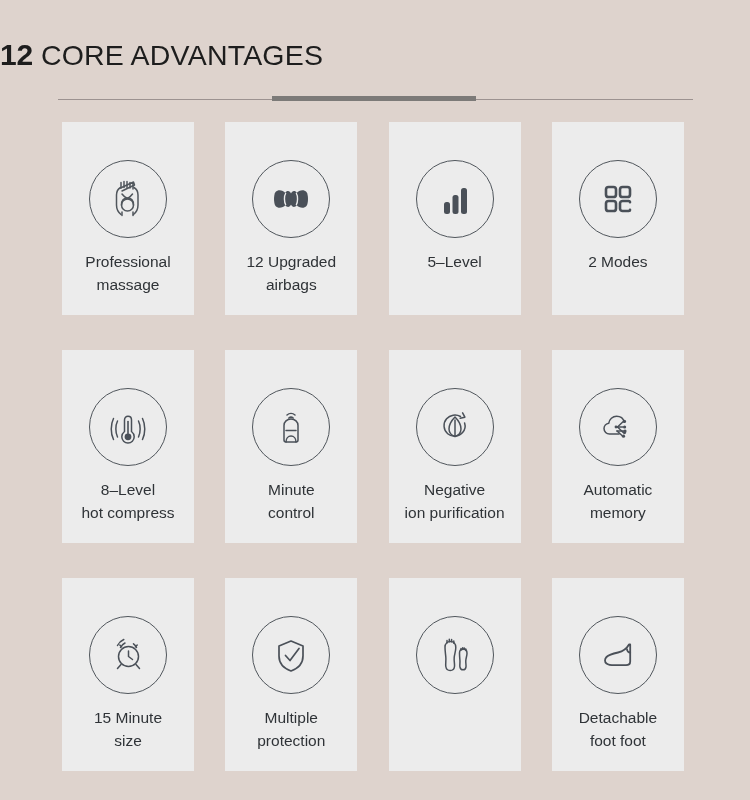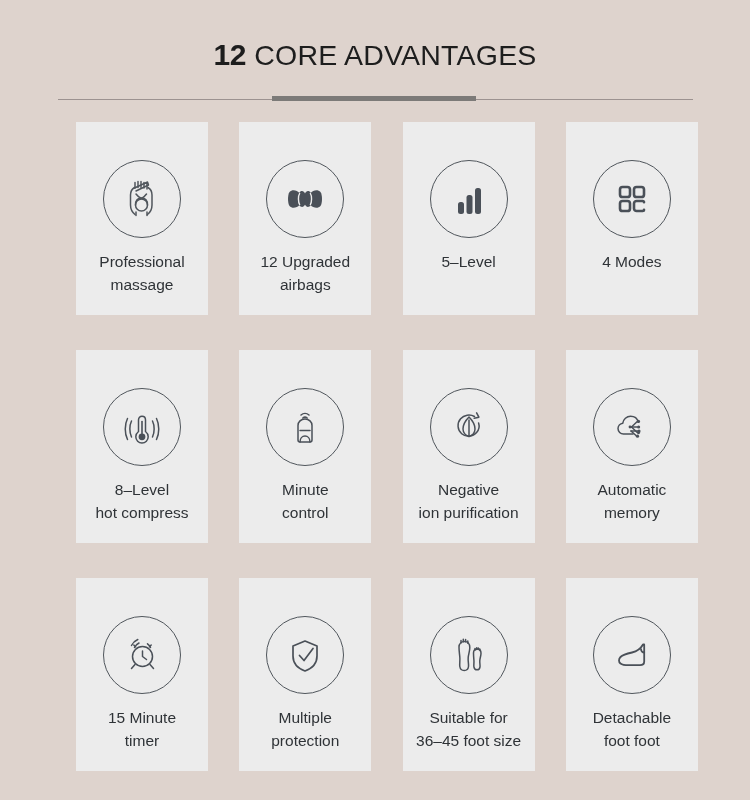--- a/index.html
+++ b/index.html
@@ -26,21 +26,20 @@
     left: 0;
     top: 0;
     width: 750px;
     height: 112px;
   }
   .title {
     position: absolute;
     left: 0;
     top: 38px;
     width: 750px;
-    text-align: center;
     font-size: 29px;
     letter-spacing: 0.2px;
     color: #1d1d1d;
     white-space: nowrap;
   }
   .title .num {
     font-weight: bold;
     font-size: 30px;
     letter-spacing: -0.3px;
   }
@@ -68,21 +67,21 @@
     left: 214px;
     top: 0px;
     width: 204px;
     height: 5px;
     background: #7c7a78;
   }
 
   
   .grid {
     position: absolute;
-    left: 76px;
+    left: 62px;
     top: 122px;
     width: 622px;
     display: grid;
     grid-template-columns: repeat(4, 132px);
     grid-column-gap: 31.3px;
     grid-row-gap: 35px;
   }
   .card {
     width: 132px;
     height: 193px;
@@ -206,21 +205,21 @@
         <div class="icon-circle">
           <svg width="50" height="50" viewBox="0 0 50 50" fill="none" stroke="#4a5058" stroke-width="2.6" stroke-linecap="round" stroke-linejoin="round">
             <rect x="13" y="13" width="10" height="10" rx="2.6"></rect>
             <rect x="27" y="13" width="10" height="10" rx="2.6"></rect>
             <rect x="13" y="27" width="10" height="10" rx="2.6"></rect>
             <path d="M37 28.2 C37 27.4 36.4 27 35.6 27 L29.6 27 C28.2 27 27 28.2 27 29.6 L27 34.4 C27 35.8 28.2 37 29.6 37 L35.6 37 C36.4 37 37 36.6 37 35.8"></path>
           </svg>
         </div>
       </div>
       <div class="label">
-        <span>4 Modes</span>
+        <span>2 Modes</span>
         <span class="l2"></span>
       </div>
     </div>
 
     <div class="card">
       <div class="icon-wrap">
         <div class="icon-circle">
           <svg width="50" height="50" viewBox="0 0 50 50" fill="none" stroke="#4a5058" stroke-width="1.5" stroke-linecap="round">
             <path d="M21.5 18 C21.5 15.8 23 14.3 25 14.3 C27 14.3 28.5 15.8 28.5 18 L28.5 29.5 C30.2 30.8 31.2 32.7 31.2 34.8 C31.2 38.2 28.4 41 25 41 C21.6 41 18.8 38.2 18.8 34.8 C18.8 32.7 19.8 30.8 21.5 29.5 Z"></path>
             <circle cx="25" cy="34.8" r="3.4" fill="#4a5058" stroke="none"></circle>
@@ -309,21 +308,21 @@
             <path d="M17.5 17.5 C18.5 15.5 20 14 22 13"></path>
             <path d="M14.5 15.5 C15.8 12.8 18 10.7 20.8 9.5"></path>
             <path d="M33.5 17.5 C32.8 16 31.8 14.8 30.5 13.8"></path>
             <path d="M18.5 16.8 L16.8 15"></path>
             <path d="M32.5 16.8 L34.2 15"></path>
           </svg>
         </div>
       </div>
       <div class="label">
         <span>15 Minute</span>
-        <span class="l2">timer</span>
+        <span class="l2">size</span>
       </div>
     </div>
 
     <div class="card">
       <div class="icon-wrap">
         <div class="icon-circle">
           <svg width="50" height="50" viewBox="0 0 50 50" fill="none" stroke="#4a5058" stroke-width="1.7" stroke-linecap="round" stroke-linejoin="round">
             <path d="M25 11 L37 16 L37 26 C37 33.5 31.8 38.5 25 41 C18.2 38.5 13 33.5 13 26 L13 16 Z"></path>
             <path d="M19.5 25.5 L24 30.5 L33 18.5"></path>
           </svg>
@@ -339,24 +338,20 @@
       <div class="icon-wrap">
         <div class="icon-circle">
           <svg width="50" height="50" viewBox="0 0 50 50" fill="none" stroke="#4a5058" stroke-width="1.5" stroke-linecap="round" stroke-linejoin="round">
             <path d="M15 17 C15 13.5 17.5 11.5 20.5 11.5 C23.5 11.5 25.8 13.8 25.8 17.5 C25.8 21 24.5 24 24.2 27.5 C23.9 31 24.8 34 24.5 36.5 C24.2 39 22.5 40.5 20.2 40.5 C17.8 40.5 16.2 39 15.8 36.5 C15.4 33.5 16.2 30.5 15.8 27 C15.5 23.5 15 20.5 15 17 Z"></path>
             <path d="M17 13 L17 10.5 M19.3 11.8 L19.3 9.3 M21.6 11.8 L21.6 9.5 M23.8 13.2 L23.8 11"></path>
             <path d="M29.5 23 C29.5 20.5 31.2 19 33.3 19 C35.4 19 37 20.6 37 23.2 C37 25.8 36 28 35.8 30.5 C35.6 33 36.2 35 36 36.8 C35.8 38.6 34.6 39.8 33 39.8 C31.3 39.8 30.2 38.6 29.9 36.8 C29.6 34.7 30.2 32.5 29.9 30 C29.7 27.5 29.5 25.4 29.5 23 Z"></path>
             <path d="M31 20.3 L31 18.5 M32.7 19.5 L32.7 17.7 M34.3 19.5 L34.3 17.9 M35.8 20.5 L35.8 19"></path>
           </svg>
         </div>
       </div>
-      <div class="label">
-        <span>Suitable for</span>
-        <span class="l2">36–45 foot size</span>
-      </div>
     </div>
 
     <div class="card">
       <div class="icon-wrap">
         <div class="icon-circle">
           <svg width="50" height="50" viewBox="0 0 50 50" fill="none" stroke="#4a5058" stroke-width="1.8" stroke-linecap="round" stroke-linejoin="round">
             <path d="M36 14.5 C33.5 19 29.5 21.5 25 22.5 C20.5 23.5 16 24.5 13.5 27 C11.5 29 11.5 32 13.5 33.5 C15.2 34.8 18 35.2 21.5 35.2 L33 35.2 C35.5 35.2 37.2 34 37.2 31.5 L37.2 14.5 Z"></path>
             <path d="M37.2 22.5 C35.5 22.5 34 21 34 19.2"></path>
           </svg>
         </div>

